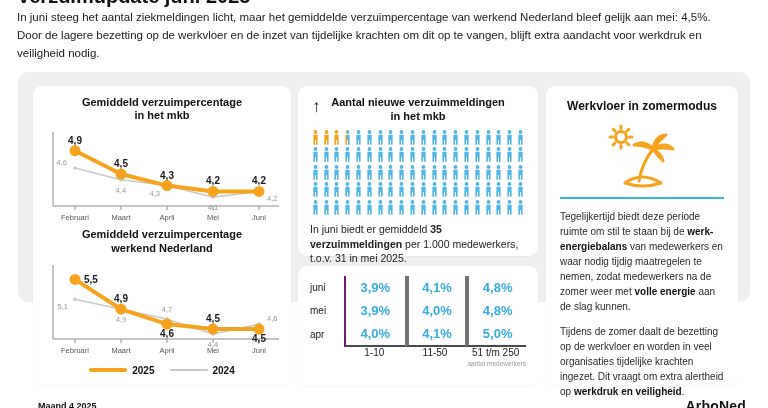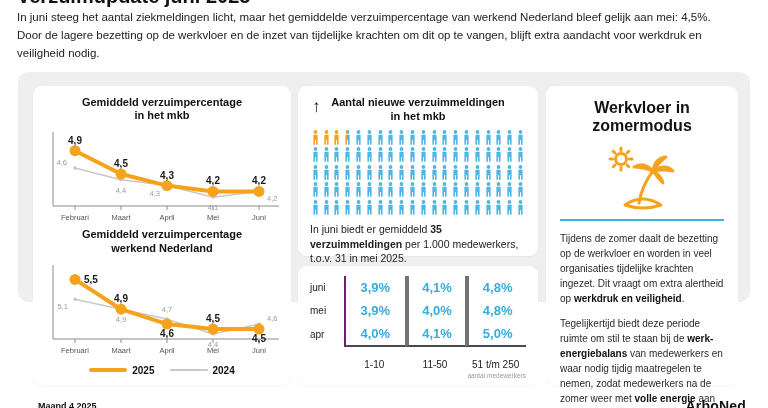--- a/index.html
+++ b/index.html
@@ -32,26 +32,26 @@
 
   
   .card-table { left:280px; top:194px; width:240px; height:120px; padding:10px 12px 6px 12px; }
   .table-title { text-align:center; font-weight:bold; font-size:11px; color:#111; margin-bottom:5px; }
   .vtable { display:grid; grid-template-columns:34px 1fr 1fr 1fr; }
   .vtable .rowlab { font-size:10px; color:#222; display:flex; align-items:center; }
   .vtable .val { font-size:13px; font-weight:bold; text-align:center; padding:4px 0; }
   .vtable .v1 { border-left:2px solid #701a75; }
   .vtable .v2, .vtable .v3 { border-left:4px solid #737373; }
   .vtable .lastrow { border-bottom:2px solid #4a4a4a; }
-  .vtable .collab { font-size:10px; color:#222; text-align:center; padding-top:12px; }
+  .vtable .collab { font-size:10px; color:#222; text-align:center; padding-top:0; }
   .table-foot { font-size:6.5px; color:#9a9a9a; text-align:right; margin-top:2px; }
 
   
   .card-zomer { left:528px; top:14px; width:192px; height:299px; padding:13px 14px; }
-  .zomer-title { text-align:center; font-weight:bold; font-size:16px; color:#111; }
+  .zomer-title { text-align:center; font-weight:bold; font-size:12px; color:#111; }
   .zomer-icon { display:flex; justify-content:center; margin:8px 0 6px 0; }
   .zomer-divider { border-bottom:2px solid #3ab5dc; margin:4px 0 10px 0; }
   .zomer-p { font-size:10px; line-height:1.5; color:#2a2a2a; margin-bottom:10px; }
   .zomer-p b { color:#111; }
 
   .footer-left { position:absolute; left:38px; top:401px; font-size:9px; font-weight:bold; color:#111; }
   .footer-right { position:absolute; right:22px; top:398px; font-size:14px; font-weight:bold; color:#111; letter-spacing:0.2px; }
 </style>
 </head>
 <body>
@@ -617,19 +617,19 @@
           <path d="M36 60 Q39 42 50 28"></path>
           <path d="M50 28 Q41 18 31 24 Q40 24 50 28"></path>
           <path d="M50 28 Q52 15 63 14 Q55 20 50 28"></path>
           <path d="M50 28 Q62 20 70 28 Q60 26 50 28"></path>
           <path d="M50 28 Q58 32 60 40 Q54 34 50 28"></path>
           <path d="M22 62 Q39 50 58 62 Q40 68 22 62 Z"></path>
         </g>
       </svg>
     </div>
     <div class="zomer-divider"></div>
+    <p class="zomer-p"><span>Tegelijkertijd biedt deze periode ruimte om stil te staan bij de </span><b>werk-energiebalans</b><span> van medewerkers en waar nodig tijdig maatregelen te nemen, zodat medewerkers na de zomer weer met </span><b>volle energie</b><span> aan de slag kunnen.</span></p>
     <p class="zomer-p"><span>Tijdens de zomer daalt de bezetting op de werkvloer en worden in veel organisaties tijdelijke krachten ingezet. Dit vraagt om extra alertheid op </span><b>werkdruk en veiligheid</b><span>.</span></p>
-    <p class="zomer-p"><span>Tegelijkertijd biedt deze periode ruimte om stil te staan bij de </span><b>werk-energiebalans</b><span> van medewerkers en waar nodig tijdig maatregelen te nemen, zodat medewerkers na de zomer weer met </span><b>volle energie</b><span> aan de slag kunnen.</span></p>
   </div>
 </div>
 
 <div class="footer-left">Maand 4 2025</div>
 <div class="footer-right">ArboNed</div>
 
 </body></html>

